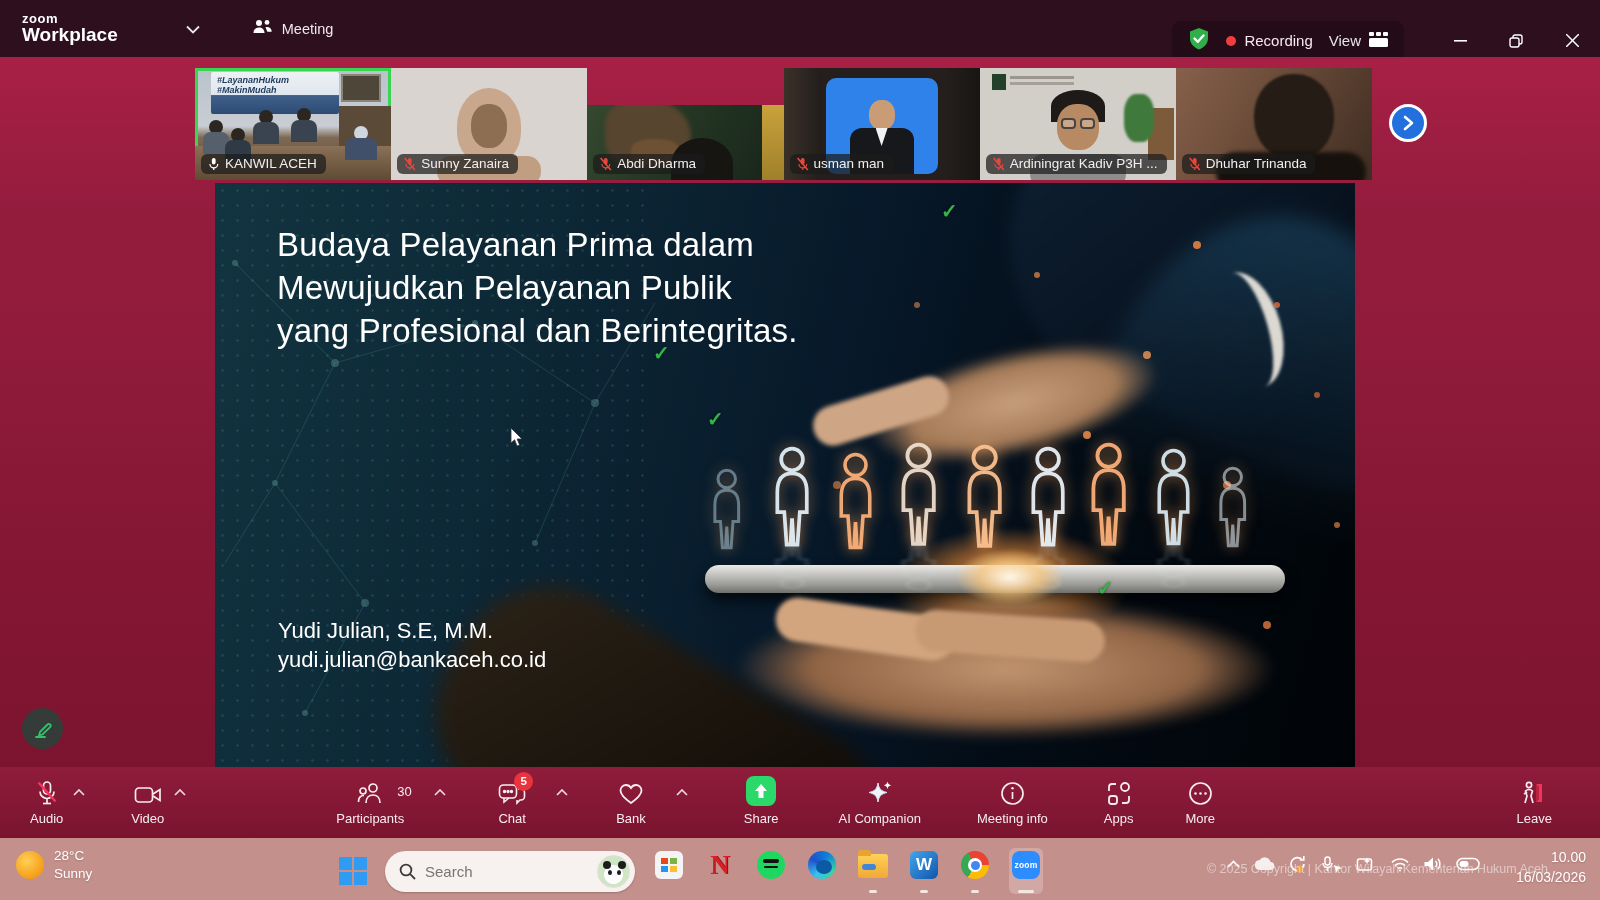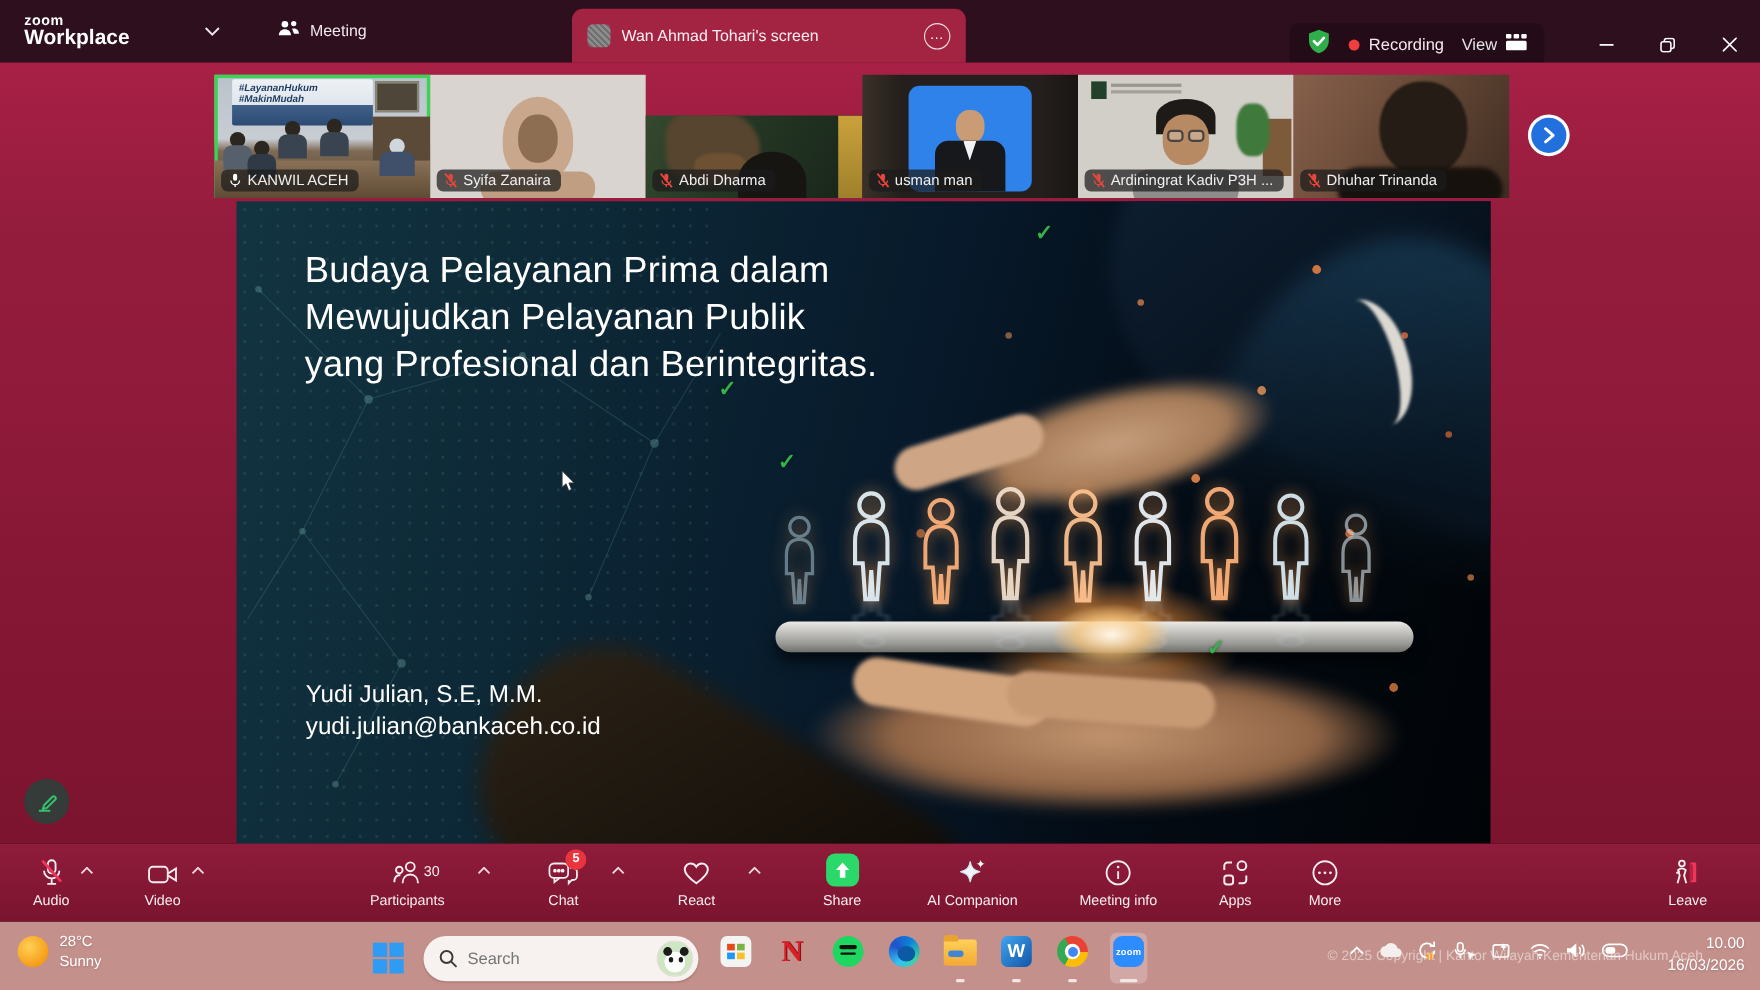--- a/index.html
+++ b/index.html
@@ -115,21 +115,21 @@
   
   .toolbar { position:absolute; left:0; top:767px; width:1600px; height:71px; background:linear-gradient(180deg,#8f1c3b,#7a142e); display:flex; align-items:center; color:#f8ecf0; }
   .tb-item { display:flex; flex-direction:column; align-items:center; gap:5px; cursor:pointer; position:relative; }
   .tb-label { font-size:13px; color:#f8ecf0; white-space:nowrap; }
   .tb-ic { height:26px; display:flex; align-items:flex-end; justify-content:center; position:relative; }
   .chev { align-self:flex-start; margin:2px 0 0 4px; cursor:pointer; opacity:.9; }
   .grp { display:flex; align-items:flex-start; }
   .grp-left { margin-left:30px; gap:6px; }
   .grp-center { margin-left:150px; gap:26px; }
   .grp-right { margin-left:auto; margin-right:48px; }
-  .count { position:absolute; left:28px; top:4px; font-size:13px; color:#f8ecf0; }
+  .count { position:absolute; left:40px; top:4px; font-size:13px; color:#f8ecf0; }
   .badge { position:absolute; left:16px; top:-8px; min-width:19px; height:19px; border-radius:10px; background:#e8343c; color:#fff; font-size:11.5px; font-weight:bold; display:flex; align-items:center; justify-content:center; padding:0 4px; }
   .share-sq { width:30px; height:30px; border-radius:8px; background:#2bd96a; display:flex; align-items:center; justify-content:center; }
 
   
   .taskbar { position:absolute; left:0; top:838px; width:1600px; height:62px; background:#c4908c; }
   .weather { position:absolute; left:16px; top:9px; display:flex; align-items:center; gap:10px; cursor:pointer; }
   .sun { width:28px; height:28px; border-radius:50%; background:radial-gradient(circle at 38% 35%,#ffcf57,#f59a13 75%); }
   .weather .wt { color:#fff; font-size:13.5px; line-height:1.35; text-shadow:0 1px 2px rgba(0,0,0,.18); }
   .tb-center { position:absolute; left:338px; top:10px; display:flex; align-items:center; gap:17px; }
   .start { width:30px; height:30px; display:grid; grid-template-columns:13px 13px; grid-template-rows:13px 13px; gap:2px; cursor:pointer; padding:1px; }
@@ -186,25 +186,20 @@
       <span>
         <svg width="21" height="17" viewBox="0 0 21 17" fill="#fff">
             <circle cx="7" cy="4" r="3"></circle>
             <path d="M1.5 14 c0-3.5 2.4-5.5 5.5-5.5 s5.5 2 5.5 5.5 z"></path>
             <circle cx="15" cy="3.4" r="2.4"></circle>
             <path d="M13.5 8.2 c.5-.1 1-.2 1.5-.2 2.7 0 4.7 1.7 4.7 4.7 h-4.4"></path>
           </svg>
       </span>
       <span>Meeting</span>
     </div>
-    <div class="active-tab">
-      <span class="tab-avatar"></span>
-      <span class="tab-title">Wan Ahmad Tohari's screen</span>
-      <span class="tab-more">…</span>
-    </div>
     <div class="tb-right">
       <div class="status-group">
         <span>
           <svg width="22" height="24" viewBox="0 0 22 24">
               <path d="M11 1 L20 4.5 V11 c0 6-4 9.5-9 11.5 C6 20.5 2 17 2 11 V4.5 Z" fill="#2fae4a"></path>
               <polyline points="6.5,11.5 9.8,14.8 15.5,8.5" fill="none" stroke="#fff" stroke-width="2.4" stroke-linecap="round" stroke-linejoin="round"></polyline>
             </svg>
         </span>
         <span class="rec">
           <i class="rec-dot"></i>
@@ -288,21 +283,21 @@
         <div class="t1-hijab"></div>
         <div class="t1-face"></div>
         <div class="t1-sh"></div>
         <div class="plate">
           <svg width="13" height="14" viewBox="0 0 16 17">
               <rect x="6" y="1" width="4.6" height="8" rx="2.3" fill="#e8463c"></rect>
               <path d="M3.6 8.5 a4.8 4.8 0 0 0 9.6 0" fill="none" stroke="#e8463c" stroke-width="1.5"></path>
               <line x1="8.3" y1="13.5" x2="8.3" y2="16" stroke="#e8463c" stroke-width="1.5"></line>
               <line x1="2" y1="1" x2="14.5" y2="16" stroke="#e8463c" stroke-width="2"></line>
             </svg>
-          <span>Syifa Zanaira</span>
+          <span>Sunny Zanaira</span>
         </div>
       </div>
 
       <div class="tile t2">
         <div class="t2-dino"></div>
         <div class="t2-jaw"></div>
         <div class="t2-taxi"></div>
         <div class="t2-head"></div>
         <div class="plate">
           <svg width="13" height="14" viewBox="0 0 16 17">
@@ -534,21 +529,21 @@
       <span class="chev"><svg width="12" height="7" viewBox="0 0 12 7">
             <polyline points="1,6 6,1 11,6" fill="none" stroke="#f8ecf0" stroke-width="1.7"></polyline>
           </svg></span>
 
       <div class="tb-item" style="margin-left:22px;">
         <span class="tb-ic">
           <svg width="26" height="24" viewBox="0 0 26 24" fill="none" stroke="#f8ecf0" stroke-width="1.8">
               <path d="M13 21 C6 16 2.5 12.5 2.5 8.5 C2.5 5.5 5 3 8 3 c2.2 0 4 1.2 5 3 c1-1.8 2.8-3 5-3 c3 0 5.5 2.5 5.5 5.5 c0 4-3.5 7.5-10.5 12.5 z"></path>
             </svg>
         </span>
-        <span class="tb-label">React</span>
+        <span class="tb-label">Bank</span>
       </div>
       <span class="chev"><svg width="12" height="7" viewBox="0 0 12 7">
             <polyline points="1,6 6,1 11,6" fill="none" stroke="#f8ecf0" stroke-width="1.7"></polyline>
           </svg></span>
 
       <div class="tb-item" style="margin-left:30px;">
         <span class="tb-ic">
           <span class="share-sq">
             <svg width="14" height="16" viewBox="0 0 14 16">
                 <path d="M7 1 L13 8 H9.5 V15 H4.5 V8 H1 Z" fill="#fff"></path>

